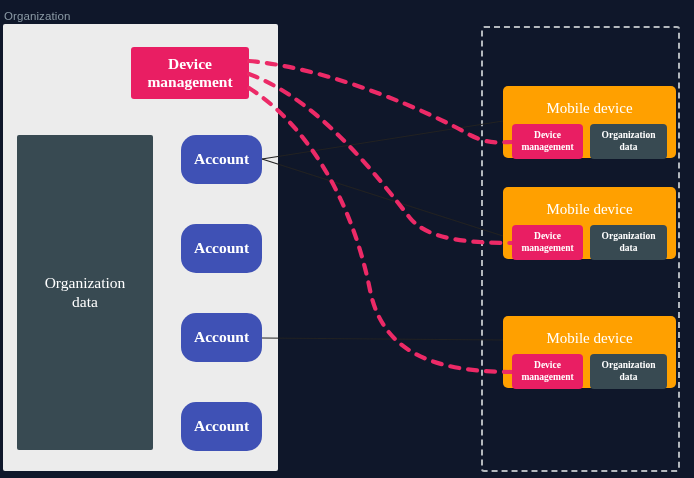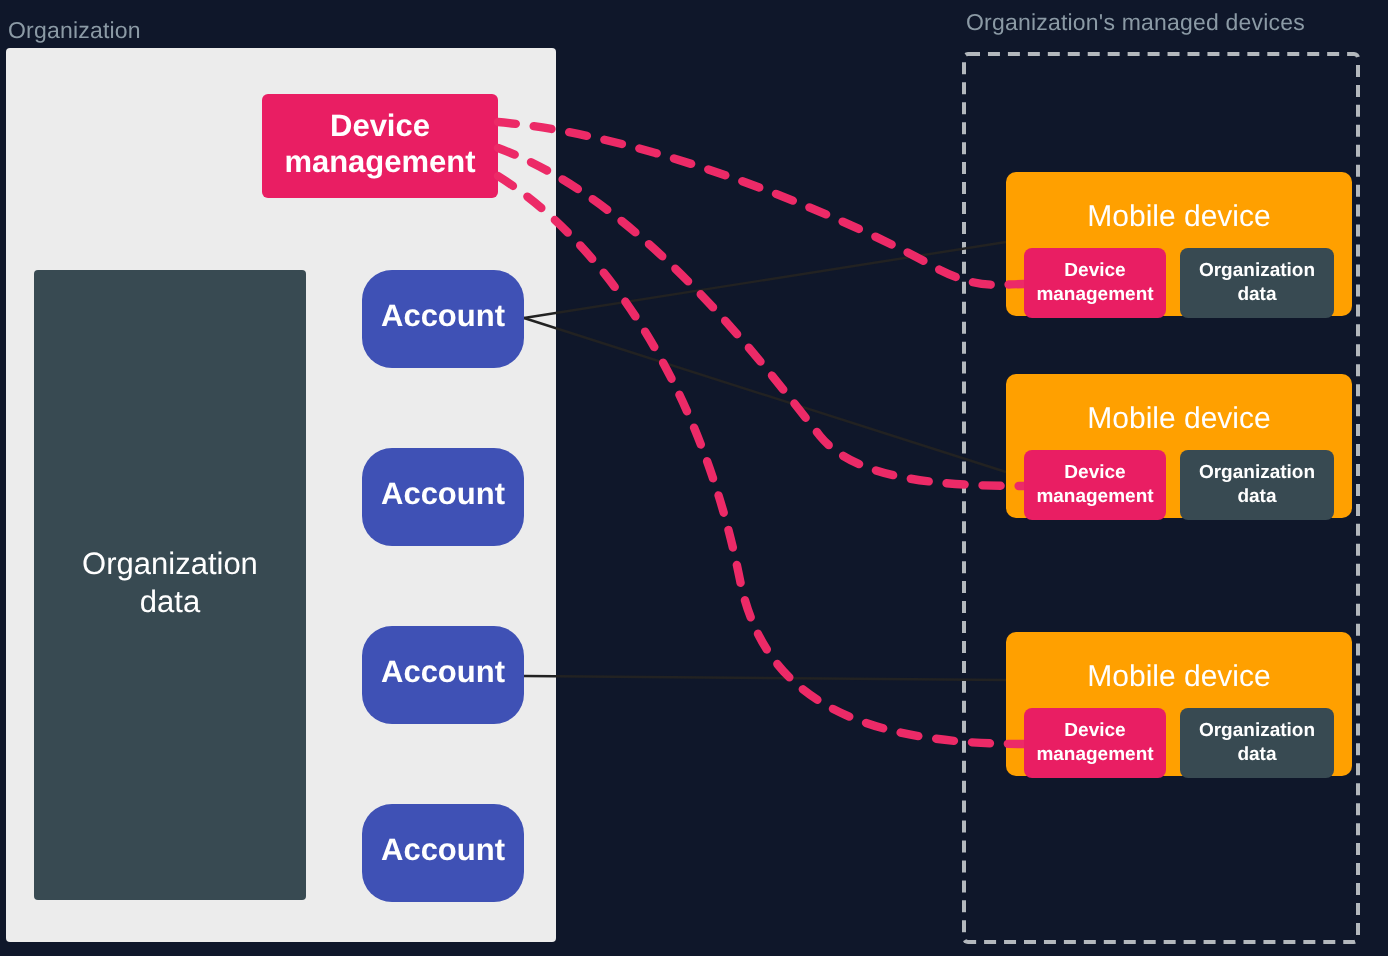--- a/index.html
+++ b/index.html
@@ -118,33 +118,32 @@
   .pink-curve {
     stroke: #ec2a67;
     stroke-width: 4.2;
     fill: none;
     stroke-linecap: round;
     stroke-dasharray: 9 9;
   }
 
   
   #org-panel, #devices-panel { z-index: 1; }
-  .box, .chip { z-index: 5; }
+  .box, .chip { z-index: 5; font-family: Liberation Serif, serif; }
   .device-card { z-index: 4; }
   .chip { z-index: 7; }
   .group-label { z-index: 8; }
 </style>
 </head>
 <body>
 
 <div id="canvas">
 
   <div class="group-label" id="org-label">Organization</div>
 
-  <div class="group-label" id="devices-label">Organization's managed devices</div>
 
   <div id="org-panel"></div>
   <div id="devices-panel"></div>
 
   <svg class="layer" id="lines-layer">
     <path class="solid-link" d="M262,159 L503,121"></path>
     <path class="solid-link" d="M262,159 L503,236"></path>
     <path class="solid-link" d="M262,338 L503,340"></path>
   </svg>
 

